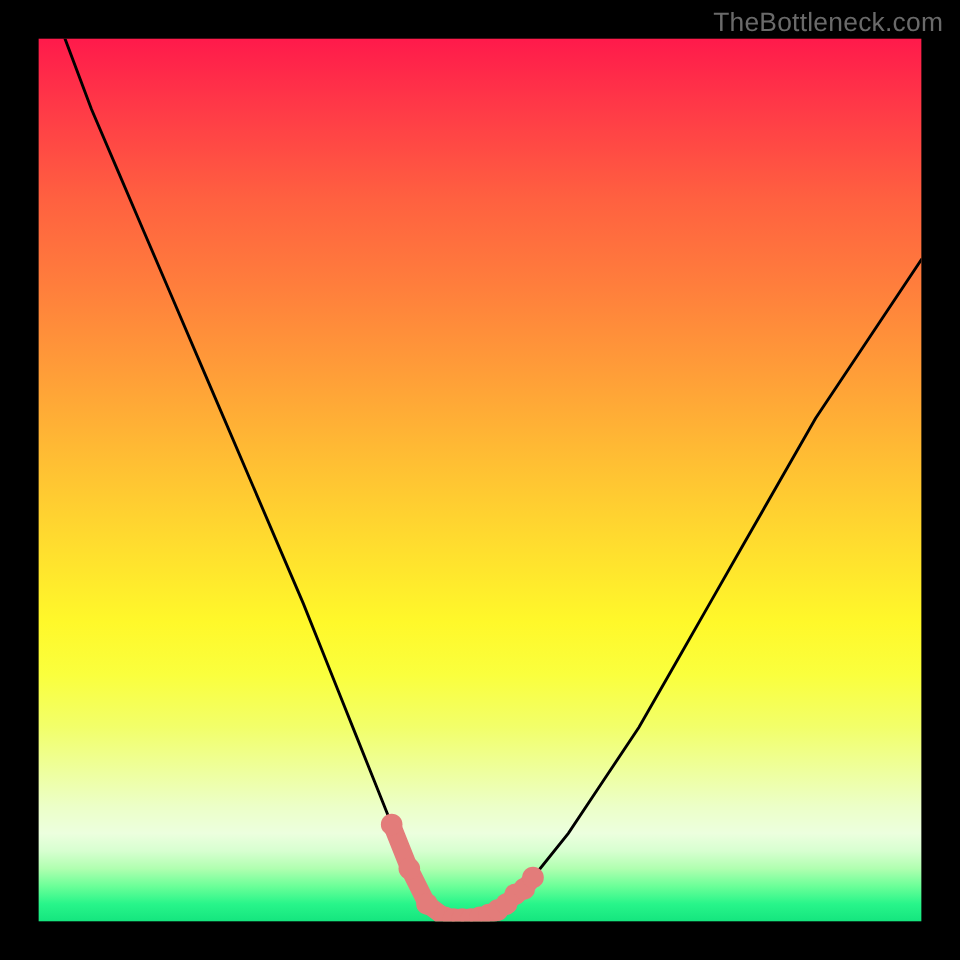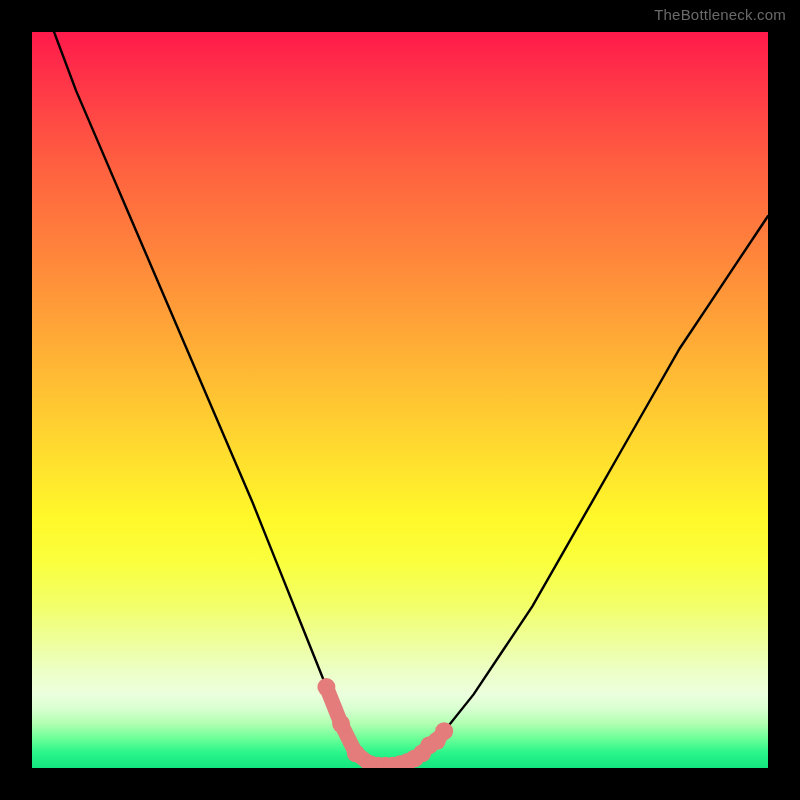--- a/index.html
+++ b/index.html
@@ -50,21 +50,21 @@
       #6bff98 96%,
       #28f58a 98%,
       #14e57e 100%
     );
   }
   .watermark {
     position: absolute;
     top: 6px;
     right: 14px;
     color: #6a6a6a;
-    font-size: 15px;
+    font-size: 22px;
     font-weight: 500;
     letter-spacing: 0.2px;
     user-select: none;
   }
   svg.curve {
     position: absolute;
     inset: 0;
     width: 736px;
     height: 736px;
   }

